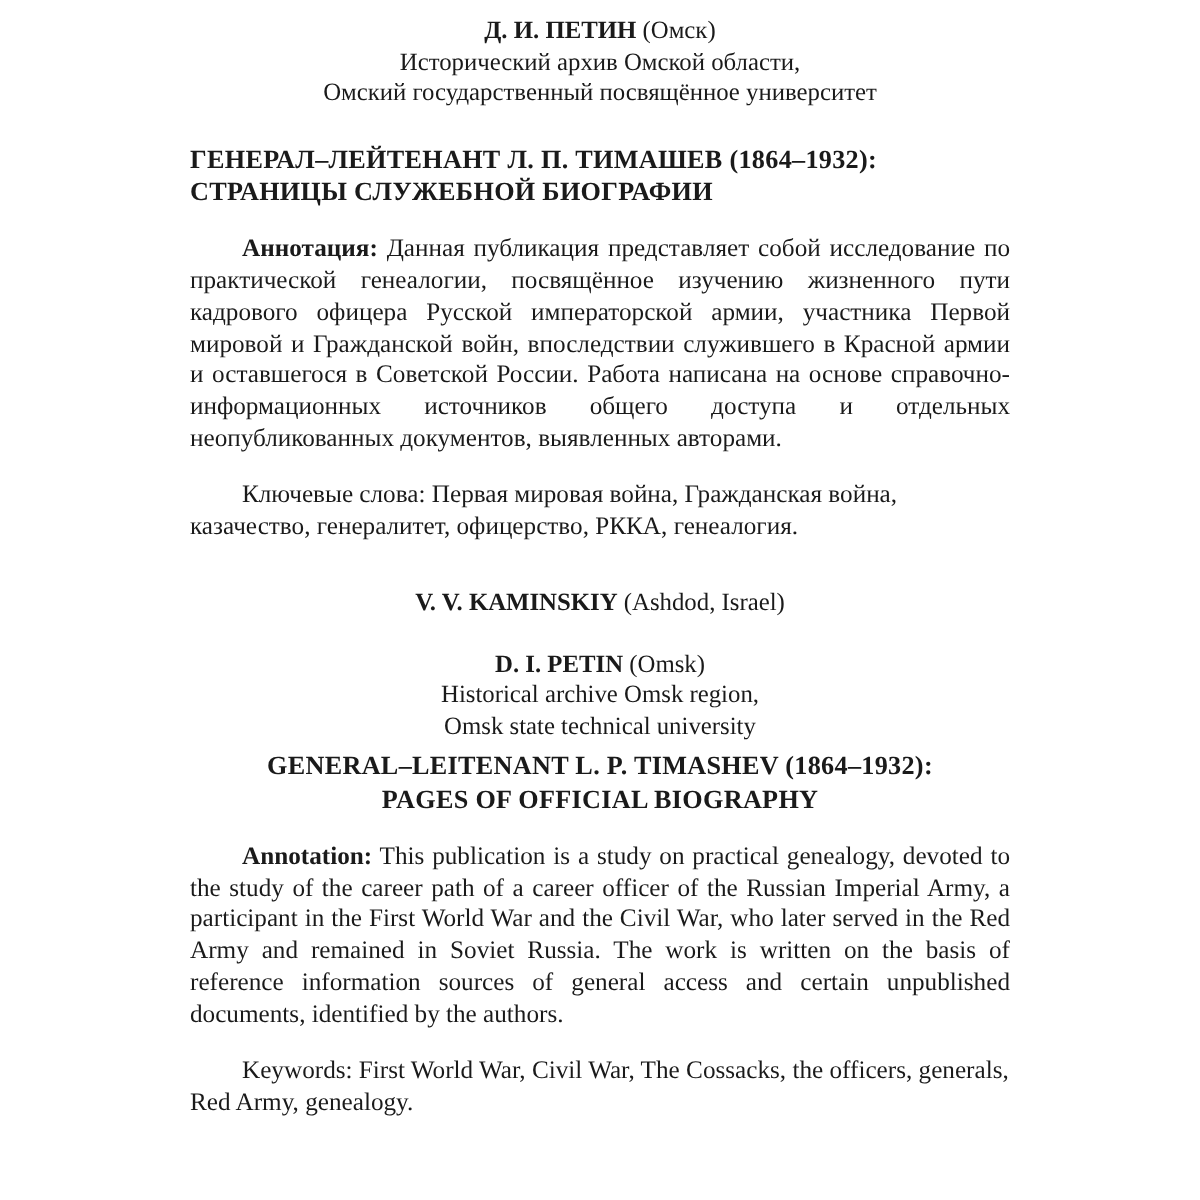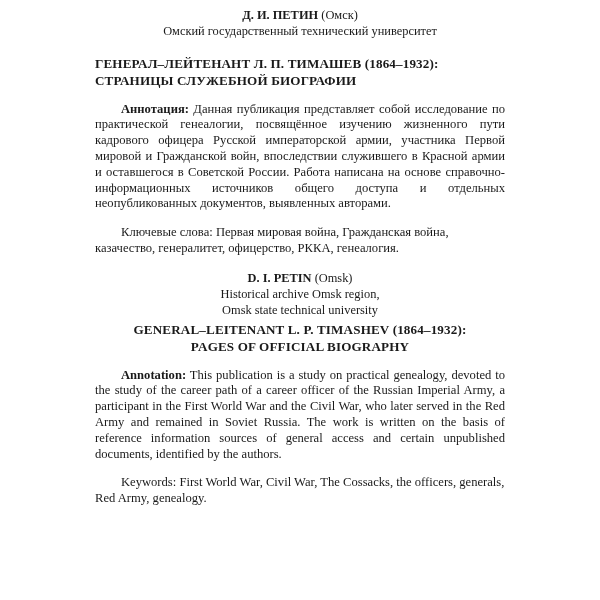--- a/index.html
+++ b/index.html
@@ -84,31 +84,35 @@
   }
 </style>
 </head>
 <body>
 
 <div class="page">
 
   <div class="affil-line">
     <span class="author-name">Д. И. ПЕТИН</span><span class="author-city"> (Омск)</span>
   </div>
-  <div class="affil-line">Омский государственный технический университет</div>
+  <div class="affil-line">Исторический архив Омской области,</div>
+  <div class="affil-line">Омский государственный посвящённое университет</div>
 
   <div class="doc-title">
     <div>ГЕНЕРАЛ–ЛЕЙТЕНАНТ Л. П. ТИМАШЕВ (1864–1932):</div>
     <div>СТРАНИЦЫ СЛУЖЕБНОЙ БИОГРАФИИ</div>
   </div>
 
   <p class="para"><span class="lead">Аннотация:</span><span> Данная публикация представляет собой исследование по практической генеалогии, посвящённое изучению жизненного пути кадрового офицера Русской императорской армии, участника Первой мировой и Гражданской войн, впоследствии служившего в Красной армии и оставшегося в Советской России. Работа написана на основе справочно-информационных источников общего доступа и отдельных неопубликованных документов, выявленных авторами.</span></p>
 
   <p class="para-kw"><span class="lead">Ключевые слова:</span><span> Первая мировая война, Гражданская война, казачество, генералитет, офицерство, РККА, генеалогия.</span></p>
 
+  <div class="affil-line block-gap-lg">
+    <span class="author-name">V. V. KAMINSKIY</span><span class="author-city"> (Ashdod, Israel)</span>
+  </div>
 
   <div class="affil-line block-gap-md">
     <span class="author-name">D. I. PETIN</span><span class="author-city"> (Omsk)</span>
   </div>
   <div class="affil-line">Historical archive Omsk region,</div>
   <div class="affil-line">Omsk state technical university</div>
 
   <div class="en-title">
     <div>GENERAL–LEITENANT L. P. TIMASHEV (1864–1932):</div>
     <div>PAGES OF OFFICIAL BIOGRAPHY</div>

